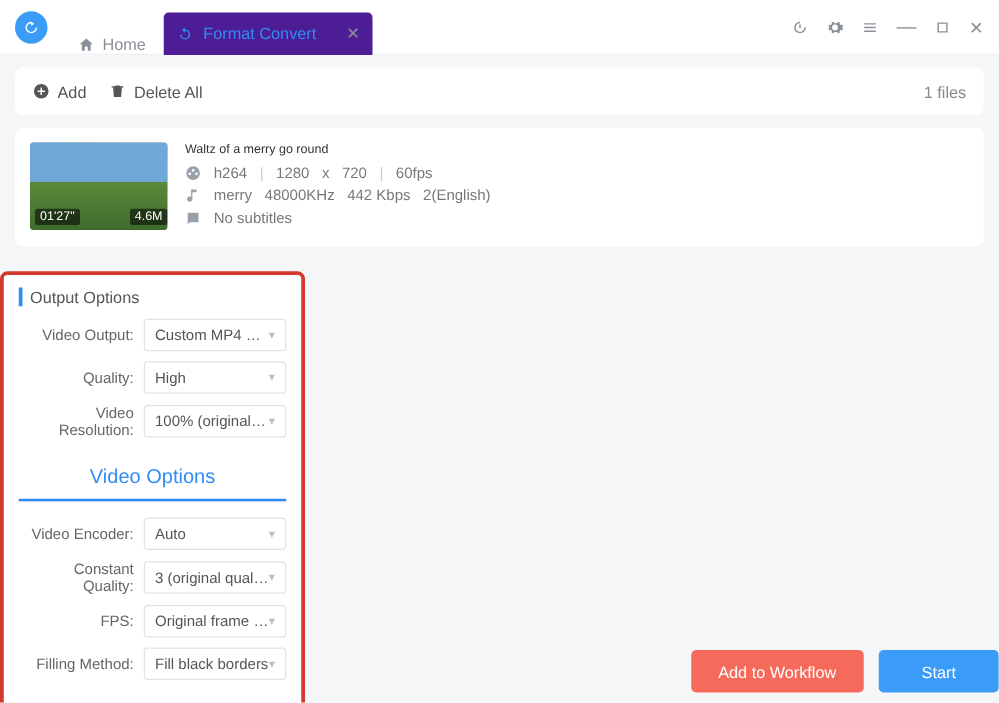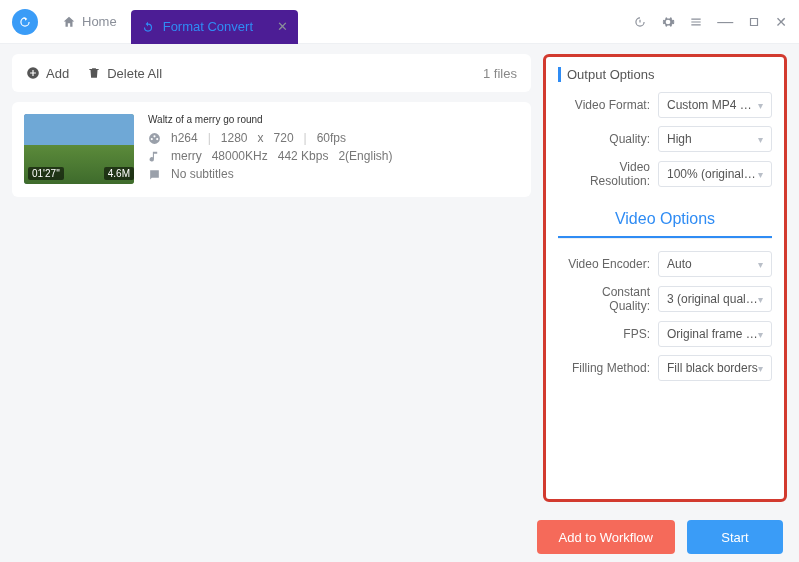--- a/index.html
+++ b/index.html
@@ -1,28 +1,28 @@
 <!DOCTYPE html>
 <html><head>
 <meta charset="utf-8">
 <style>
 * { box-sizing: border-box; margin: 0; padding: 0; font-family: -apple-system, BlinkMacSystemFont, "Segoe UI", Arial, sans-serif; }
 body { background: #f5f6f8; width: 799px; height: 562px; overflow: hidden; font-size: 13px; color: #333; }
 
 .titlebar { height: 44px; background: #fff; display: flex; align-items: center; padding: 0 12px; border-bottom: 1px solid #eef0f3; }
 .logo { width: 26px; height: 26px; border-radius: 50%; background: #3a9cf7; display: flex; align-items: center; justify-content: center; margin-right: 10px; }
 .logo svg { width: 14px; height: 14px; fill: #fff; }
-.tab-home { display: flex; align-items: center; gap: 6px; color: #8a8f99; padding: 0 14px; height: 100%; cursor: pointer; }
+.tab-home { display: flex; align-items: flex-end; gap: 6px; color: #8a8f99; padding: 0 14px; height: 100%; cursor: pointer; }
 .tab-convert-wrap { background:#4c1d95; border-radius:4px 4px 0 0; display:flex; align-items:center; height:34px; margin-top:10px; padding:0 10px; gap:8px; color:#2f8cf4;}
 .tab-close { color:#8a8f99; margin-left:16px; cursor:pointer; }
 .titlebar-spacer { flex: 1; }
 .win-icons { display: flex; gap: 14px; color: #8a8f99; align-items: center; }
 .win-icons span, .win-icons svg { cursor: pointer; }
 
-.main { display: flex; height: calc(100% - 44px - 50px); }
+.main { display: flex; height: calc(100% - 44px - 50px); flex-direction: column; }
 .left { flex: 1; padding: 10px 12px; display: flex; flex-direction: column; }
 .toolbar { background: #fff; border-radius: 6px; height: 38px; display: flex; align-items: center; padding: 0 14px; gap: 18px; color: #555; }
 .toolbar .right { margin-left: auto; color: #888; }
 .tb-btn { display: flex; align-items: center; gap: 6px; cursor: pointer; }
 
 .file-card { background: #fff; border-radius: 6px; margin-top: 10px; padding: 12px; display: flex; gap: 14px; }
 .thumb { width: 110px; height: 70px; background: linear-gradient(135deg,#4a7ab0,#86b46a); border-radius: 3px; position: relative; overflow:hidden;}
 .thumb .sky { position:absolute; inset:0; background:linear-gradient(#6fa8d6 0%,#6fa8d6 45%,#5b8a3a 45%,#3e6b2c 100%);}
 .thumb .dur { position: absolute; left: 4px; bottom: 4px; background: rgba(0,0,0,.55); color: #fff; font-size: 10px; padding: 1px 4px; border-radius: 2px; }
 .thumb .size { position: absolute; right: 0; bottom: 4px; background: rgba(0,0,0,.55); color: #fff; font-size: 10px; padding: 1px 4px; border-radius: 2px; }
@@ -38,21 +38,21 @@
 .opt-row { display: flex; align-items: center; margin-bottom: 8px; }
 .opt-label { width: 100px; text-align: right; color: #666; font-size: 12px; padding-right: 8px; }
 .opt-select { flex: 1; height: 26px; border: 1px solid #dfe3e9; border-radius: 3px; display: flex; align-items: center; padding: 0 8px; color: #555; font-size: 12px; justify-content: space-between; cursor: pointer; min-width:0;}
 .opt-select span:first-child { overflow: hidden; text-overflow: ellipsis; white-space: nowrap; }
 .chev { color: #b9bfc8; font-size: 10px; }
 
 .subtabs { display: flex; border-bottom: 1px solid #eef0f3; margin: 14px 0 12px; }
 .subtab { flex: 1; text-align: center; padding: 8px 0; font-size: 16px; color: #9aa0aa; cursor: pointer; }
 .subtab.active { color: #2f8cf4; border-bottom: 2px solid #2f8cf4; }
 
-.footer { height: 50px; display: flex; align-items: center; justify-content: flex-end; padding: 0 16px; gap: 12px; }
+.footer { height: 50px; display: flex; align-items: center; justify-content: flex-end; padding: 0 0; gap: 12px; }
 .btn { height: 34px; padding: 0 22px; border-radius: 4px; border: none; color: #fff; font-size: 13px; cursor: pointer; }
 .btn-workflow { background: #f56a5a; }
 .btn-start { background: #3a9cf7; min-width: 96px; }
 
 .ic { width: 14px; height: 14px; fill: currentColor; }
 </style>
 </head>
 <body>
 
 <div class="titlebar">
@@ -148,21 +148,21 @@
         </div>
       </div>
     </div>
   </div>
 
   <div class="right-panel">
     <div class="panel-box">
       <div class="section-title">Output Options</div>
 
       <div class="opt-row">
-        <div class="opt-label">Video Format:</div>
+        <div class="opt-label">Video Output:</div>
         <div class="opt-select">
           <span>Custom MP4 Movie(…</span>
           <span class="chev">▾</span>
         </div>
       </div>
       <div class="opt-row">
         <div class="opt-label">Quality:</div>
         <div class="opt-select">
           <span>High</span>
           <span class="chev">▾</span>

